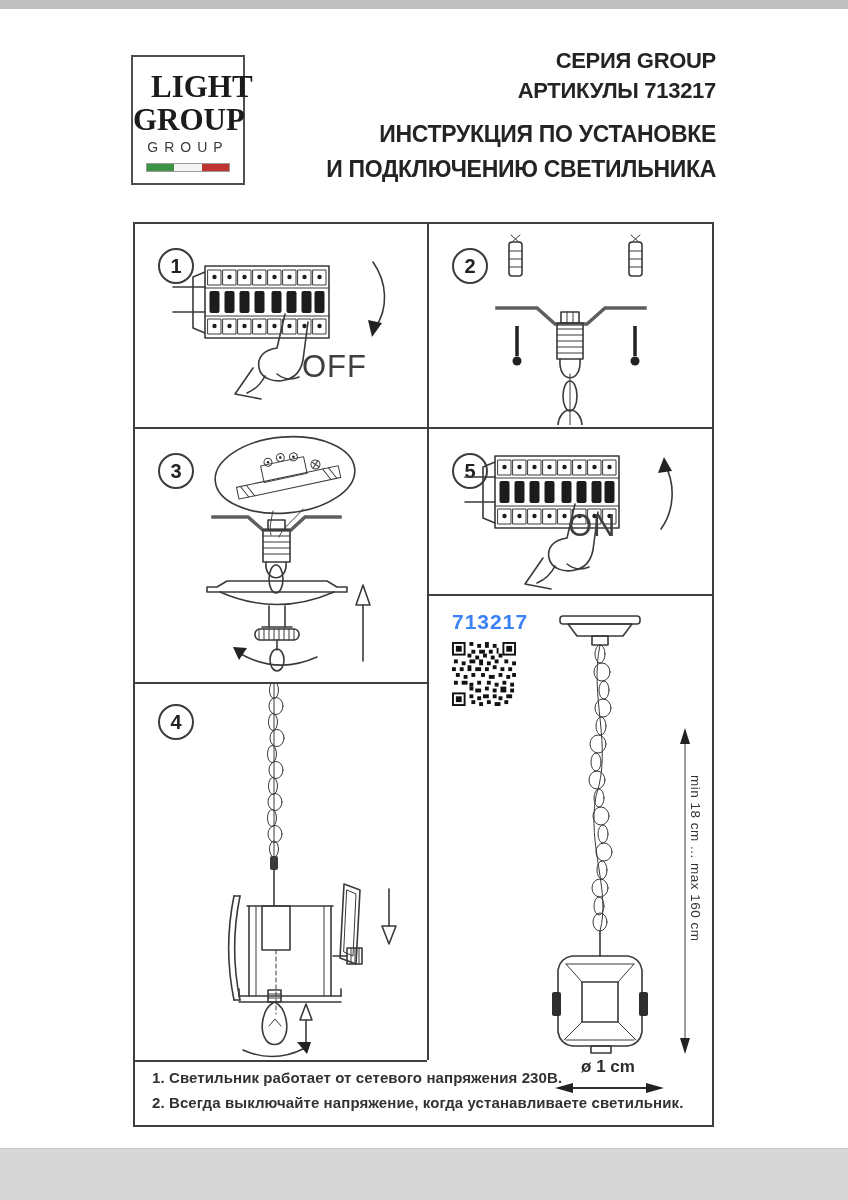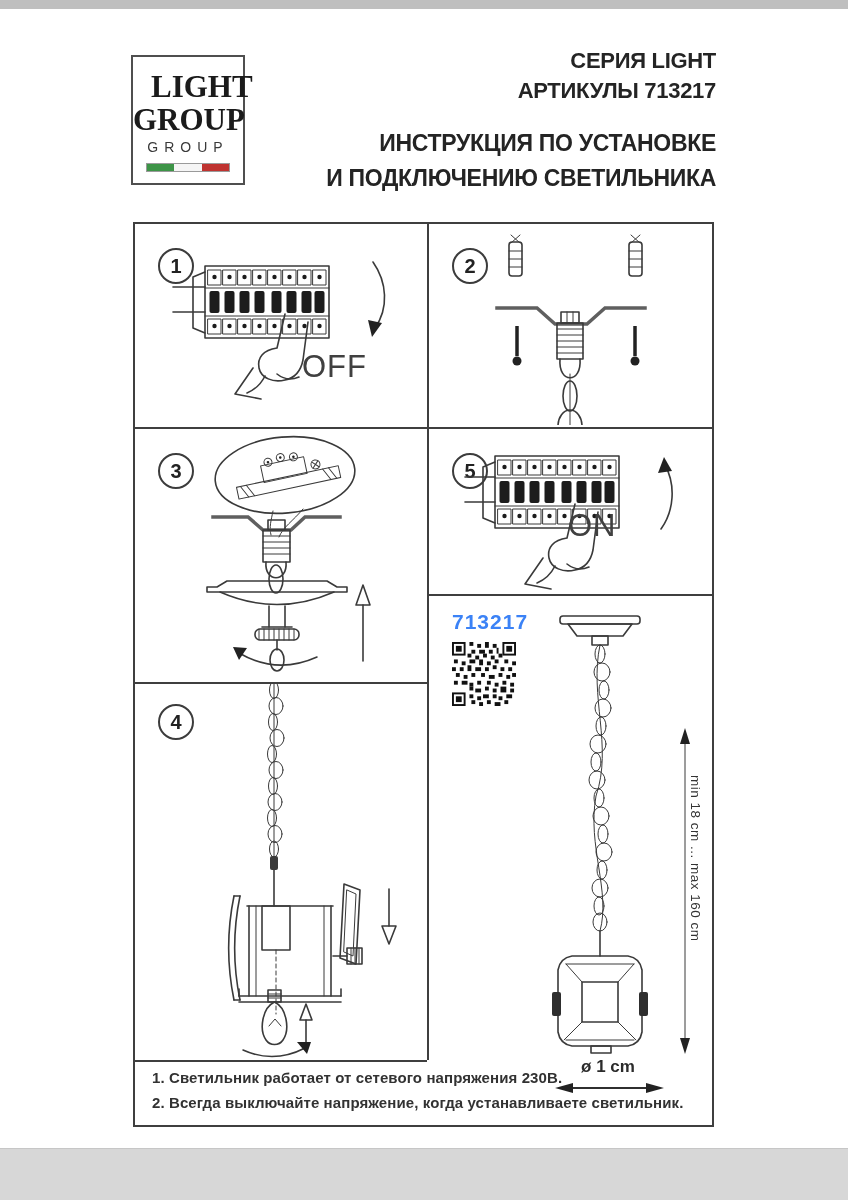--- a/index.html
+++ b/index.html
@@ -14,21 +14,21 @@
   .logo-l1,.logo-l2{font-family:"Liberation Serif","DejaVu Serif",serif;font-weight:700;font-size:31px;
             line-height:33px;color:#1b1b1b;letter-spacing:0px;}
   .logo-l1{margin-top:13px;padding-left:18px;}
   .logo-l3{font-size:14px;letter-spacing:6px;color:#3a3a3a;margin-top:3px;padding-left:0;}
   .flag{width:84px;height:9px;margin:8px auto 0;display:flex;border:1px solid #9a9a9a;box-sizing:border-box;}
   .flag span{flex:1;}
   .titles{position:absolute;right:132px;top:46px;text-align:right;}
   .t-line{font-weight:700;color:#242424;letter-spacing:-0.3px;}
   .t1,.t2{font-size:22px;line-height:30px;}
   .t3,.t4{font-size:23px;line-height:29px;margin-top:6px;}
-  .t3{margin-top:23px;}
+  .t3{margin-top:14px;}
 
   
   .grid{position:absolute;left:133px;top:222px;width:581px;height:905px;border:2px solid #3f3f3f;box-sizing:border-box;}
   .div{position:absolute;background:#3f3f3f;}
   .v-main{left:292px;top:0;width:2px;height:836px;}
   .h-row1{left:0;top:203px;width:577px;height:2px;}
   .h-row2r{left:292px;top:370px;width:285px;height:2px;}
   .h-row2l{left:0;top:458px;width:292px;height:2px;}
   .h-notes{left:0;top:836px;width:292px;height:2px;}
 
@@ -59,21 +59,21 @@
     <div class="logo-l1">LIGHT</div>
     <div class="logo-l2">GROUP</div>
     <div class="logo-l3">GROUP</div>
     <div class="flag">
       <span style="background:#3d9447"></span>
         <span style="background:#f5f5f5"></span>
         <span style="background:#bf3330"></span>
     </div>
   </div>
   <div class="titles">
-    <div class="t-line t1">СЕРИЯ LIGHT</div>
+    <div class="t-line t1">СЕРИЯ GROUP</div>
     <div class="t-line t2">АРТИКУЛЫ 713217</div>
     <div class="t-line t3">ИНСТРУКЦИЯ ПО УСТАНОВКЕ</div>
     <div class="t-line t4">И ПОДКЛЮЧЕНИЮ СВЕТИЛЬНИКА</div>
   </div>
 
   <div class="grid">
     <div class="div v-main"></div>
     <div class="div h-row1"></div>
     <div class="div h-row2r"></div>
     <div class="div h-row2l"></div>

